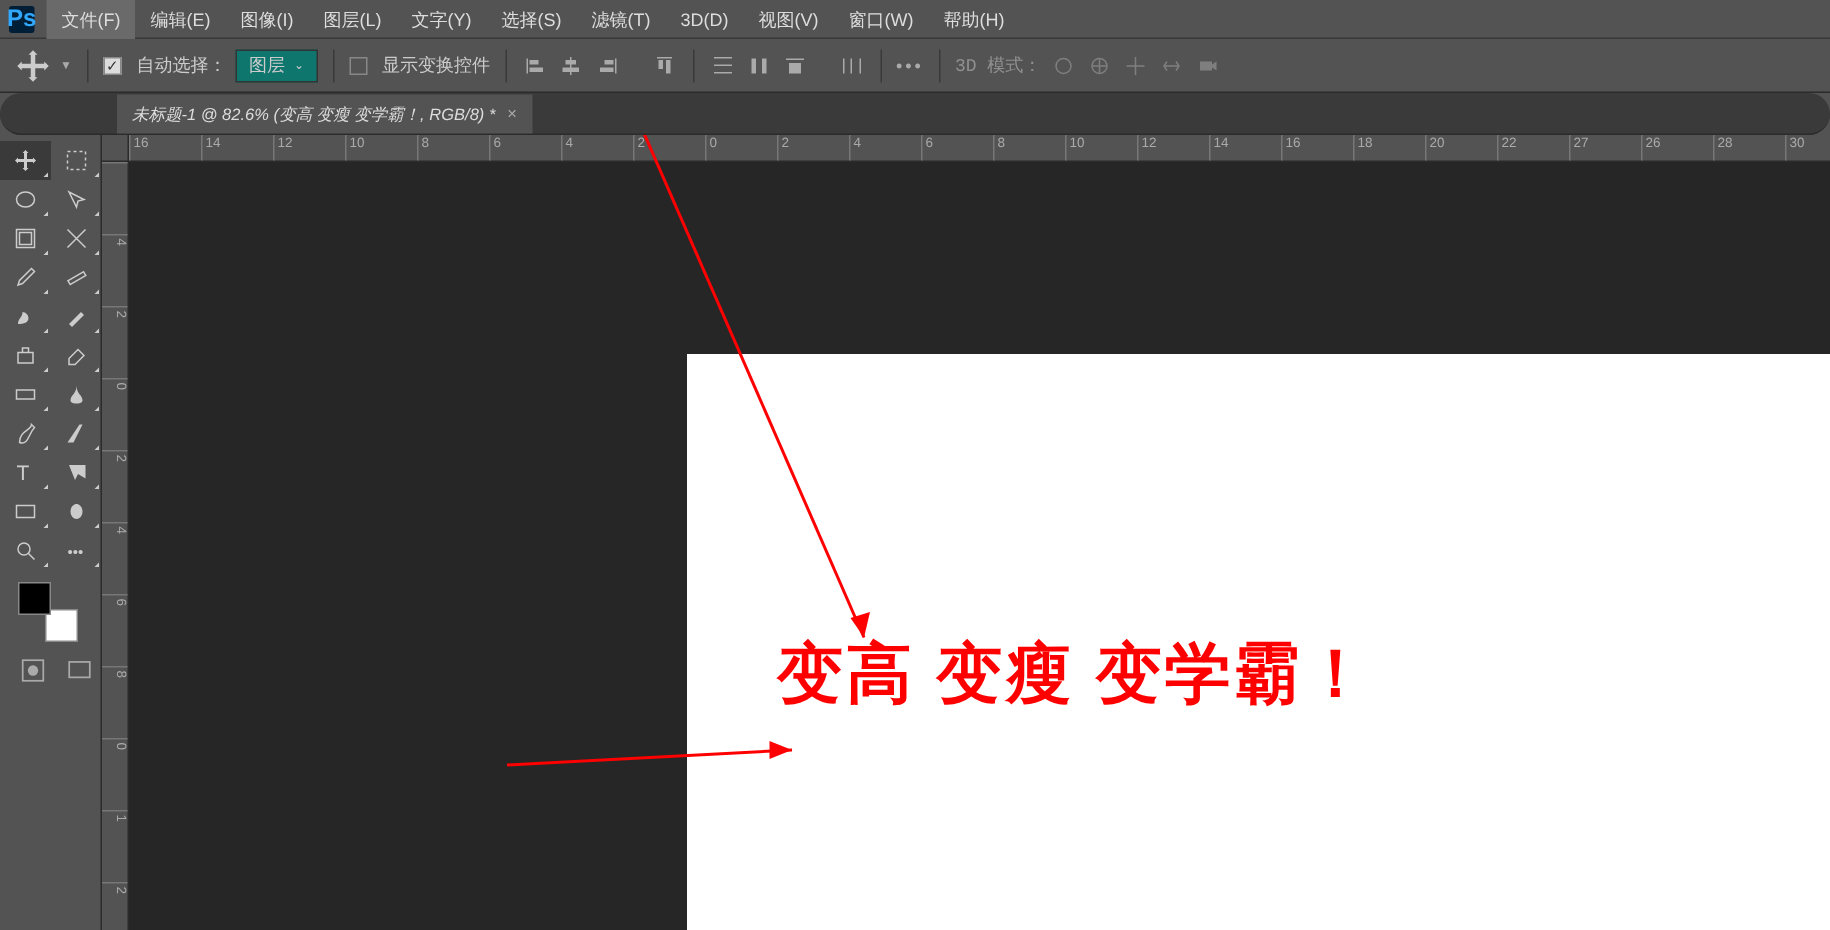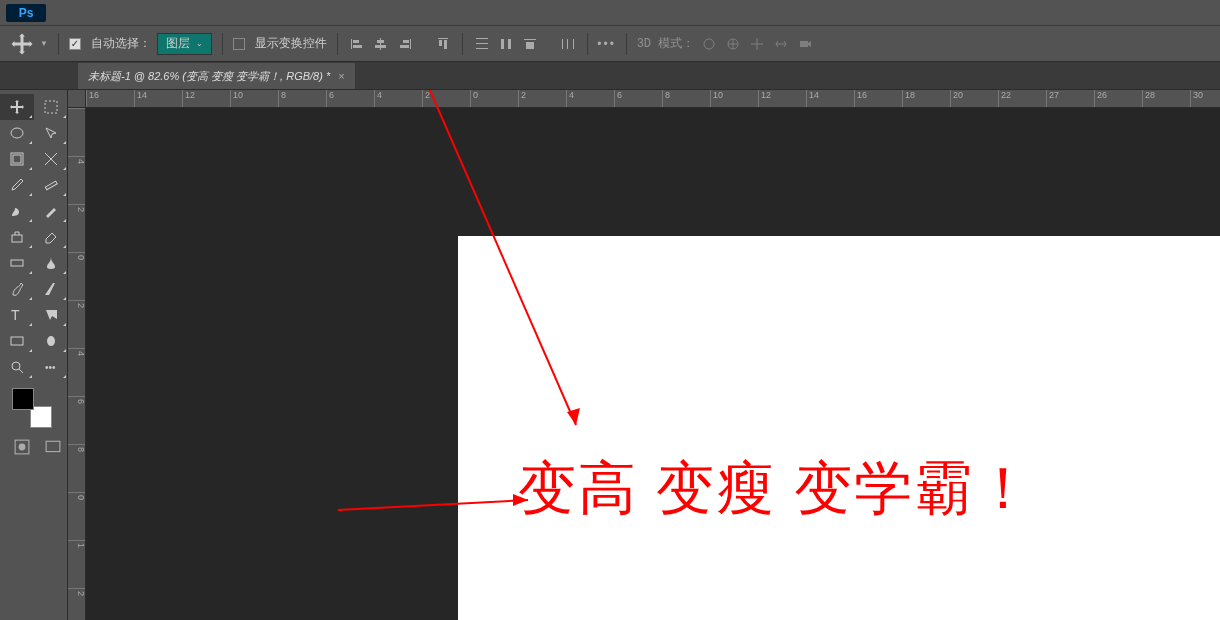--- a/index.html
+++ b/index.html
@@ -1,36 +1,36 @@
 <!DOCTYPE html>
 <html><head>
 <meta charset="utf-8">
 <style>
 * { margin:0; padding:0; box-sizing:border-box; font-family:"Microsoft YaHei",Arial,sans-serif; }
 body { width:1220px; height:620px; background:#535353; overflow:hidden; color:#ccc; font-size:12px; position:relative; }
 
 
 .menubar { height:26px; background:#535353; display:flex; align-items:center; border-bottom:1px solid #383838; }
-.ps-logo { width:40px; height:18px; background:#001e36; color:#31a8ff; font-size:12px; font-weight:bold; display:flex; align-items:center; justify-content:center; margin:0 8px 0 6px; border-radius:2px; }
+.ps-logo { width:17px; height:18px; background:#001e36; color:#31a8ff; font-size:16px; font-weight:bold; display:flex; align-items:center; justify-content:center; margin:0 8px 0 6px; border-radius:2px; }
 .menu-item { padding:0 10px; height:26px; line-height:26px; color:#ddd; cursor:pointer; }
 .menu-item.active { background:#6a6a6a; }
 
 
 .optbar { height:36px; background:#535353; display:flex; align-items:center; border-bottom:1px solid #2b2b2b; padding:0 10px; gap:6px; }
 .icon-btn { width:24px; height:24px; display:flex; align-items:center; justify-content:center; color:#ccc; }
 .vsep { width:1px; height:22px; background:#3a3a3a; margin:0 4px; }
 .chk { width:12px; height:12px; background:#ddd; border:1px solid #888; display:inline-flex; align-items:center; justify-content:center; font-size:10px; color:#333; margin-right:4px; }
 .chk.empty { background:#535353; }
 .dropdown { background:#0f766e; border:1px solid #333; padding:2px 8px; display:flex; align-items:center; gap:6px; height:22px; }
 .opt-icon { width:18px; height:18px; display:flex; align-items:center; justify-content:center; }
 .opt-icon svg { width:14px; height:14px; }
 .disabled { opacity:0.5;font-family:Liberation Mono, monospace; }
 
 
-.tabbar { height:28px; background:#3a3a3a; display:flex; align-items:flex-end; padding-left:78px; border-bottom:1px solid #2b2b2b; }
+.tabbar { height:28px; background:#3a3a3a; display:flex; align-items:flex-end; padding-left:78px; border-bottom:1px solid #2b2b2b;border-radius:14px; }
 .doc-tab { background:#535353; height:26px; padding:0 10px; display:flex; align-items:center; gap:8px; font-size:11px; color:#ddd; font-style:italic; }
 .close-x { font-style:normal; color:#aaa; cursor:pointer; }
 
 
 .main { position:absolute; left:0; top:90px; right:0; bottom:0; display:flex; }
 .toolbox { width:68px; background:#535353; border-right:1px solid #2b2b2b; padding-top:4px; }
 .tool-grid { display:grid; grid-template-columns:1fr 1fr; }
 .tool { width:34px; height:26px; display:flex; align-items:center; justify-content:center; color:#ccc; position:relative; }
 .tool.sel { background:#3a3a3a; }
 .tool svg { width:16px; height:16px; }
@@ -42,28 +42,41 @@
 
 
 .canvas-wrap { flex:1; background:#262626; position:relative; overflow:hidden; }
 .ruler-h { position:absolute; left:18px; right:0; top:0; height:18px; background:#535353; border-bottom:1px solid #2b2b2b; display:flex; overflow:hidden;}
 .ruler-v { position:absolute; left:0; top:18px; bottom:0; width:18px; background:#535353; border-right:1px solid #2b2b2b; display:flex; flex-direction:column; overflow:hidden;}
 .ruler-corner { position:absolute; left:0; top:0; width:18px; height:18px; background:#535353; border-right:1px solid #2b2b2b; border-bottom:1px solid #2b2b2b; }
 .ruler-h .tick { width:48px; height:18px; border-left:1px solid #777; font-size:9px; color:#aaa; padding-left:2px; flex-shrink:0; }
 .ruler-v .tick { height:48px; width:18px; border-top:1px solid #777; font-size:9px; color:#aaa; flex-shrink:0; writing-mode:vertical-rl; text-align:left; padding-top:2px;}
 
 .canvas-page { position:absolute; background:#fff; left:390px; top:146px; width:780px; height:474px; }
-.canvas-text { position:absolute; left:60px; top:214px; color:#ff0000; font-size:58px; font-weight:400; letter-spacing:2px; white-space:nowrap; font-family:"SimHei","Microsoft YaHei",sans-serif;}
+.canvas-text { position:absolute; left:60px; top:184px; color:#ff0000; font-size:44px; font-weight:700; letter-spacing:2px; white-space:nowrap; font-family:"SimHei","Microsoft YaHei",sans-serif;}
 
 </style>
 </head>
 <body>
 
 <div class="menubar">
   <div class="ps-logo">Ps</div>
+  <div id="menu-items" style="display: flex;">
+      <div class="menu-item active">文件(F)</div>
+      <div class="menu-item">编辑(E)</div>
+      <div class="menu-item">图像(I)</div>
+      <div class="menu-item">图层(L)</div>
+      <div class="menu-item">文字(Y)</div>
+      <div class="menu-item">选择(S)</div>
+      <div class="menu-item">滤镜(T)</div>
+      <div class="menu-item">3D(D)</div>
+      <div class="menu-item">视图(V)</div>
+      <div class="menu-item">窗口(W)</div>
+      <div class="menu-item">帮助(H)</div>
+    </div>
 </div>
 
 <div class="optbar">
   <div class="icon-btn">
       <svg viewBox="0 0 16 16">
         <path d="M8 1l2 2H9v4h4V6l2 2-2 2V9H9v4h1l-2 2-2-2h1V9H3v1L1 8l2-2v1h4V3H6z" fill="#ccc"></path>
       </svg>
     </div>
   <span style="font-size:8px;color:#aaa;">▼</span>
   <div class="vsep"></div>

